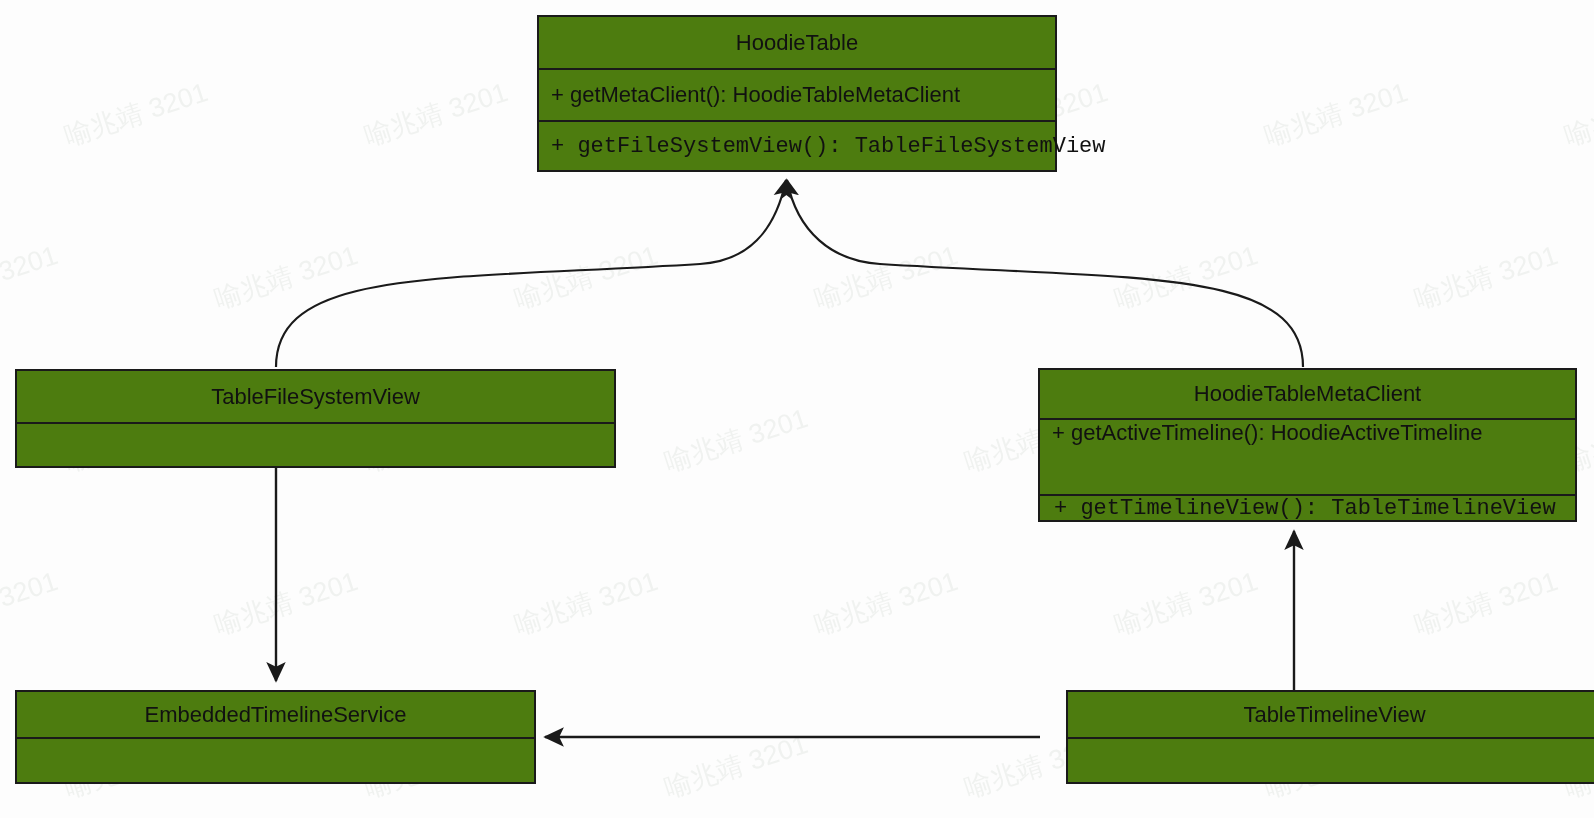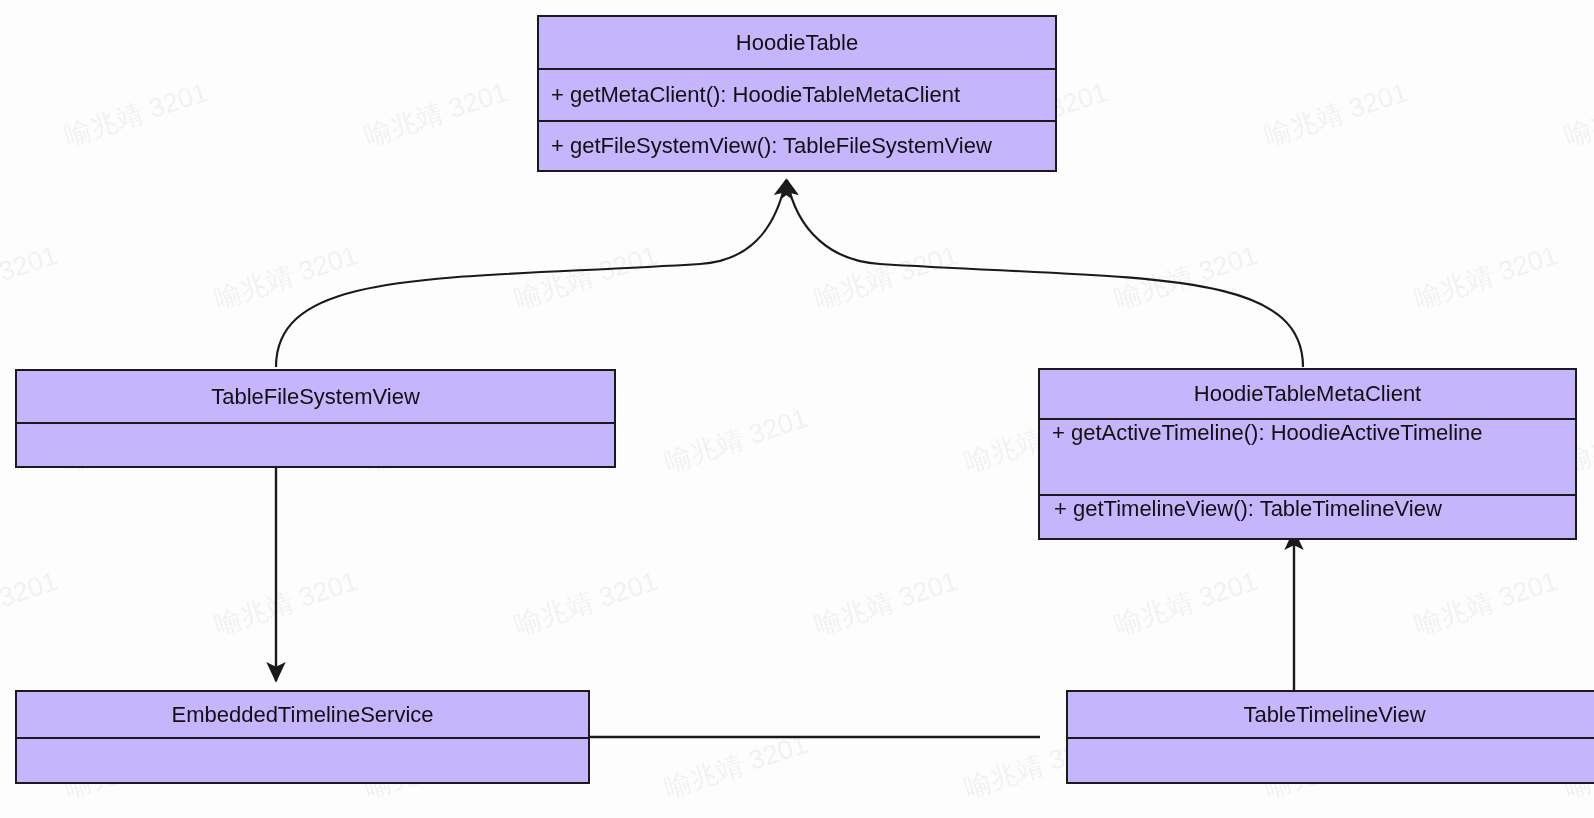--- a/index.html
+++ b/index.html
@@ -33,21 +33,21 @@
   }
   #edge-layer {
     position: absolute;
     inset: 0;
     z-index: 1;
     pointer-events: none;
   }
   .uml-class {
     position: absolute;
     box-sizing: border-box;
-    background: #c4b5fd;
+    background: #4d7c0f;
     border: 2px solid #1a1a1a;
     z-index: 2;
     text-align: center;
   }
   .uml-name-row {
     box-sizing: border-box;
     display: flex;
     align-items: center;
     justify-content: center;
     font-size: 22px;
@@ -65,20 +65,21 @@
     box-sizing: border-box;
     display: flex;
     align-items: center;
     padding-left: 12px;
     font-size: 22px;
     color: #111111;
     white-space: nowrap;
   }
   .uml-member + .uml-member {
     border-top: 2px solid #1a1a1a;
+    font-family: Liberation Mono, monospace;
   }
   .uml-body.empty {
     display: block;
   }
 </style>
 </head>
 <body>
 
 <div id="canvas">
 
@@ -139,29 +140,29 @@
       <div class="uml-member" style="height:50px;">+ getMetaClient(): HoodieTableMetaClient</div>
       <div class="uml-member" style="height:50px;">+ getFileSystemView(): TableFileSystemView</div>
     </div>
   </div>
 
   <div class="uml-class" style="left:15px; top:369px; width:601px; height:99px;">
     <div class="uml-name-row" style="height:53px;">TableFileSystemView</div>
     <div class="uml-body empty" style="height:42px;"></div>
   </div>
 
-  <div class="uml-class" style="left:1038px; top:368px; width:539px; height:172px;">
+  <div class="uml-class" style="left:1038px; top:368px; width:539px; height:154px;">
     <div class="uml-name-row" style="height:50px;">HoodieTableMetaClient</div>
     <div class="uml-body" style="height:100px;gap:48px;">
       <div class="uml-member" style="height:50px;">+ getActiveTimeline(): HoodieActiveTimeline</div>
       <div class="uml-member" style="height:50px;padding-left:14px;">+ getTimelineView(): TableTimelineView</div>
     </div>
   </div>
 
-  <div class="uml-class" style="left:15px; top:690px; width:575px; height:94px;">
+  <div class="uml-class" style="left:15px; top:690px; width:521px; height:94px;">
     <div class="uml-name-row" style="height:47px;">EmbeddedTimelineService</div>
     <div class="uml-body empty" style="height:43px;"></div>
   </div>
 
   <div class="uml-class" style="left:1040px; top:690px; width:537px; height:94px;margin-left:26px;">
     <div class="uml-name-row" style="height:47px;">TableTimelineView</div>
     <div class="uml-body empty" style="height:43px;"></div>
   </div>
 
 </div>

